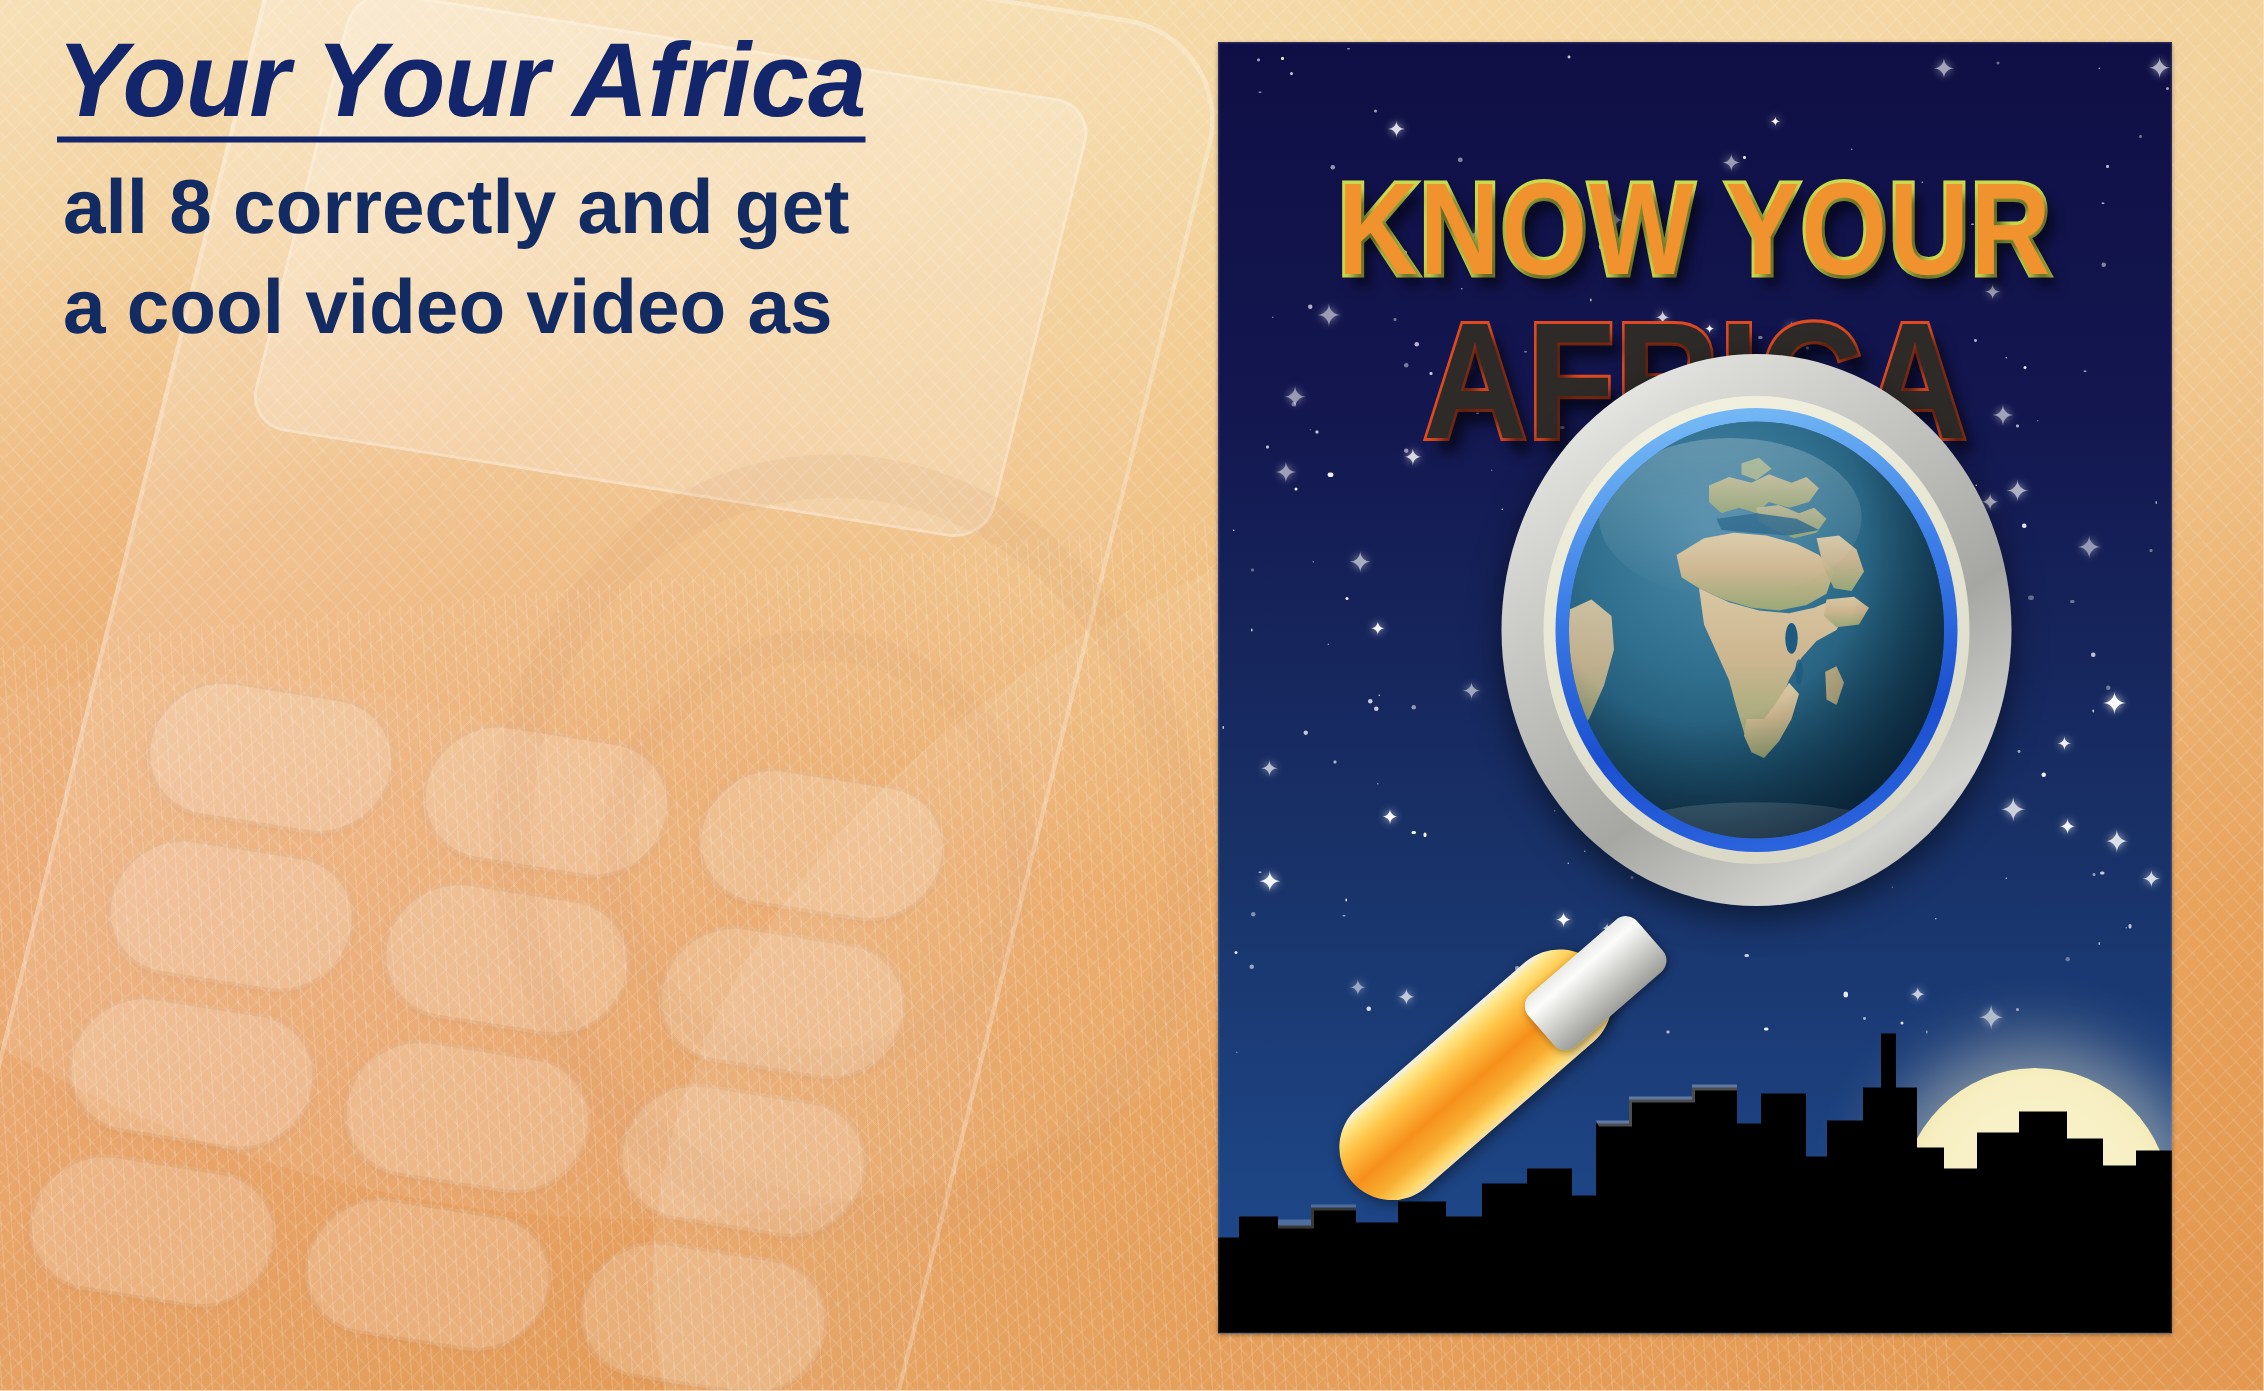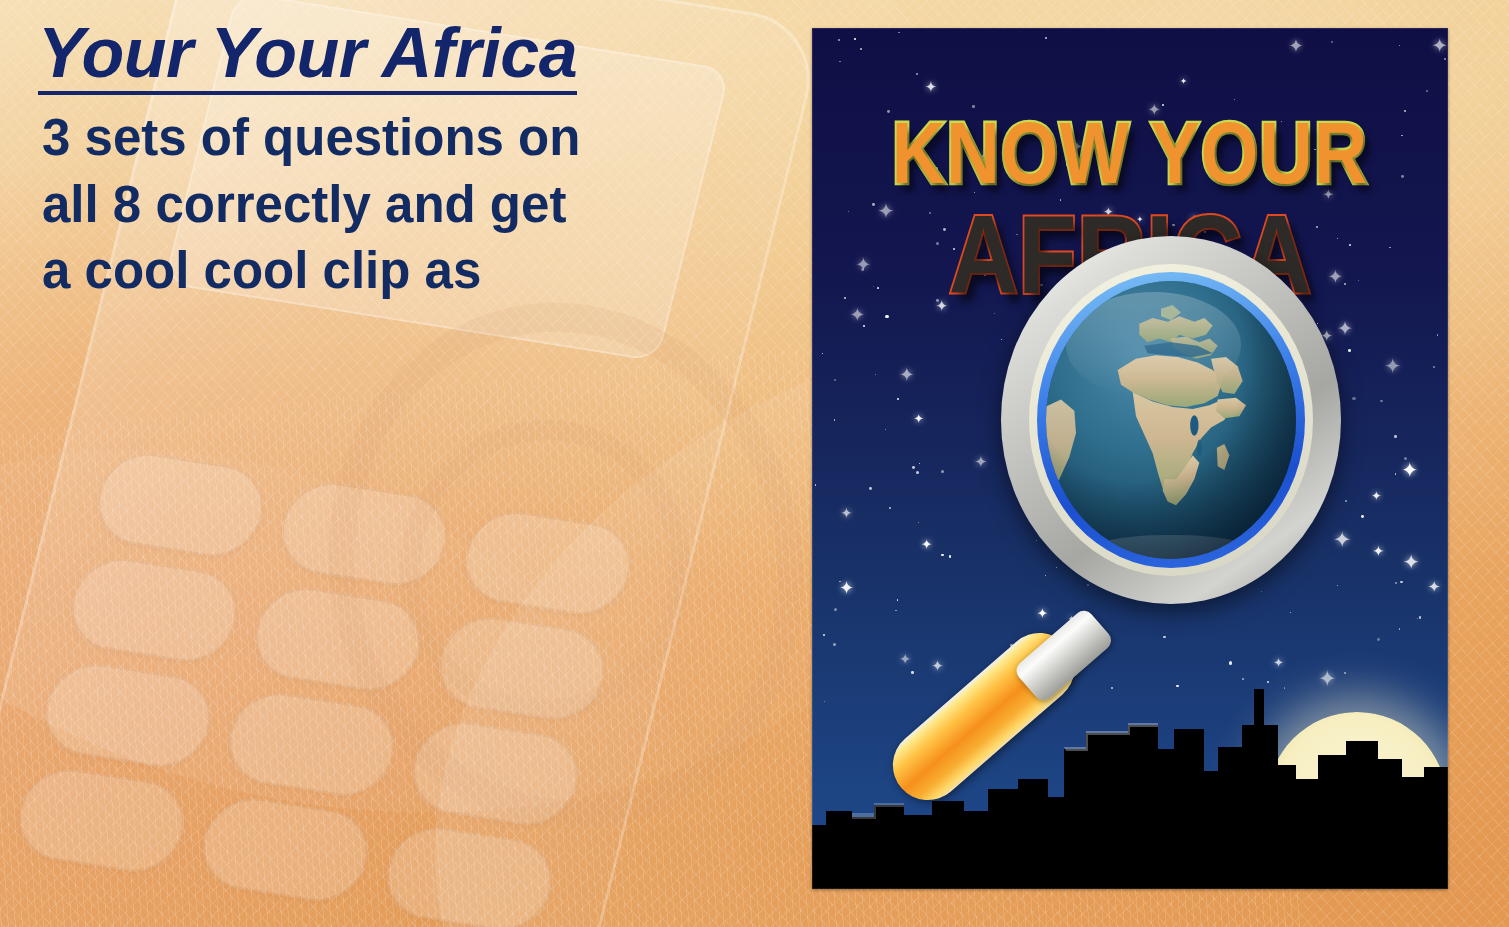--- a/index.html
+++ b/index.html
@@ -329,23 +329,22 @@
   <div class="bg-swirl2"></div>
   <div class="ribbon r1"></div>
   <div class="ribbon r2"></div>
   <div class="ribbon r3"></div>
   <div class="bg-mesh"></div>
   <div class="bg-mesh-2"></div>
 
   <div class="text-col">
     <div class="kv-title">Your Your Africa</div>
     <div class="kv-body">
-      <p>3 sets of questions on</p>
       <p>all 8 correctly and get</p>
-      <p>a cool cool clip as</p>
+      <p>a cool video video as</p>
     </div>
   </div>
 
   <div id="poster">
 
     <div class="stars" id="starfield">
         <div class="star" style="width: 1.27391px; height: 1.27391px; left: 355.817px; top: 237.806px; opacity: 0.93;"></div>
         <div class="star" style="width: 2.56102px; height: 2.56102px; left: 85.4032px; top: 142.442px; opacity: 0.41;"></div>
         <div class="star" style="width: 2.53134px; height: 2.53134px; left: 463.357px; top: 138.482px; opacity: 0.68;"></div>
         <div class="star" style="width: 1.30735px; height: 1.30735px; left: 11.6424px; top: 672.943px; opacity: 0.45;"></div>

